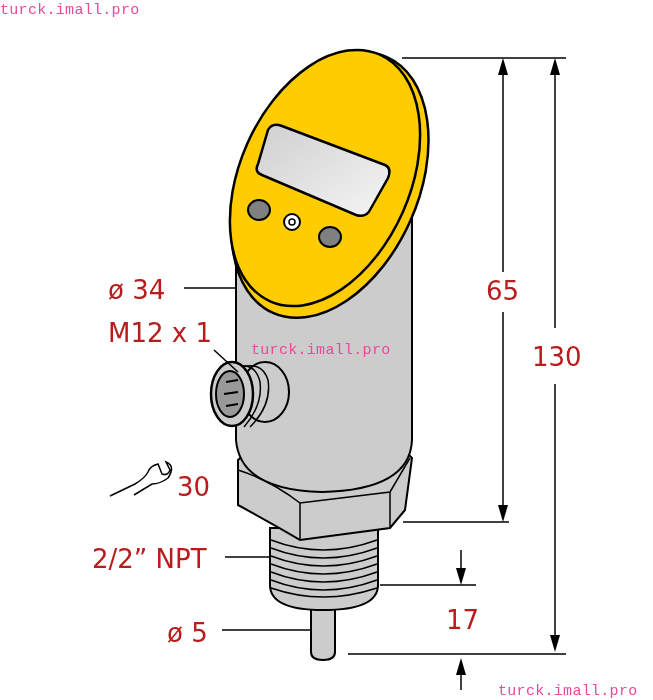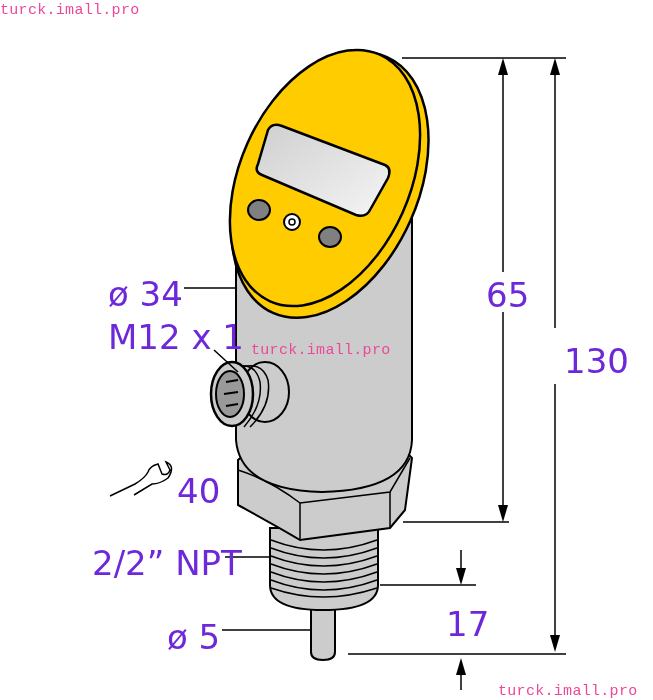--- a/index.html
+++ b/index.html
@@ -1,18 +1,18 @@
 <!DOCTYPE html>
 <html><head>
   <meta charset="utf-8">
   <style>
     html, body { margin: 0; padding: 0; background: #ffffff; }
     body { width: 653px; height: 700px; position: relative; overflow: hidden; }
     .wm { position: absolute; font-family: "Liberation Mono", monospace; font-size: 15px; color: #ec4899; letter-spacing: 0.3px; }
-    .lbl { position: absolute; font-family: "DejaVu Sans", sans-serif; font-size: 34px; color: #6d28d9; line-height: 1; white-space: nowrap; }
+    .lbl { position: absolute; font-family: "DejaVu Sans", sans-serif; font-size: 26px; color: #b91c1c; line-height: 1; white-space: nowrap; }
     svg.drawing { position: absolute; left: 0; top: 0; }
   </style>
 </head>
 <body>
 
 <svg class="drawing" width="653" height="700" viewBox="0 0 653 700" xmlns="http://www.w3.org/2000/svg">
   <defs>
     <linearGradient id="dispGrad" x1="0" y1="0" x2="1" y2="1">
       <stop offset="0" stop-color="#cfcfcf"></stop>
       <stop offset="1" stop-color="#f5f5f5"></stop>
@@ -109,19 +109,19 @@
     <polygon points="461,658 456,675 466,675" stroke="none"></polygon>
   </g>
 </svg>
 
 <div class="wm" style="left:0; top:2px;">turck.imall.pro</div>
 <div class="wm" style="left:251px; top:342px;">turck.imall.pro</div>
 <div class="wm" style="left:498px; top:683px;">turck.imall.pro</div>
 
 <div class="lbl" style="left:108px; top:277px;">ø 34</div>
 <div class="lbl" style="left:108px; top:320px;">M12 x 1</div>
-<div class="lbl" style="left:177px; top:474px;">40</div>
+<div class="lbl" style="left:177px; top:474px;">30</div>
 <div class="lbl" style="left:92px; top:546px;">2/2” NPT</div>
 <div class="lbl" style="left:167px; top:620px;text-align:center;">ø 5</div>
 
 <div class="lbl" style="left:486px; top:278px;">65</div>
-<div class="lbl" style="left:532px; top:344px;margin-left:32px;">130</div>
+<div class="lbl" style="left:532px; top:344px;">130</div>
 <div class="lbl" style="left:446px; top:607px;">17</div>
 
 </body></html>

